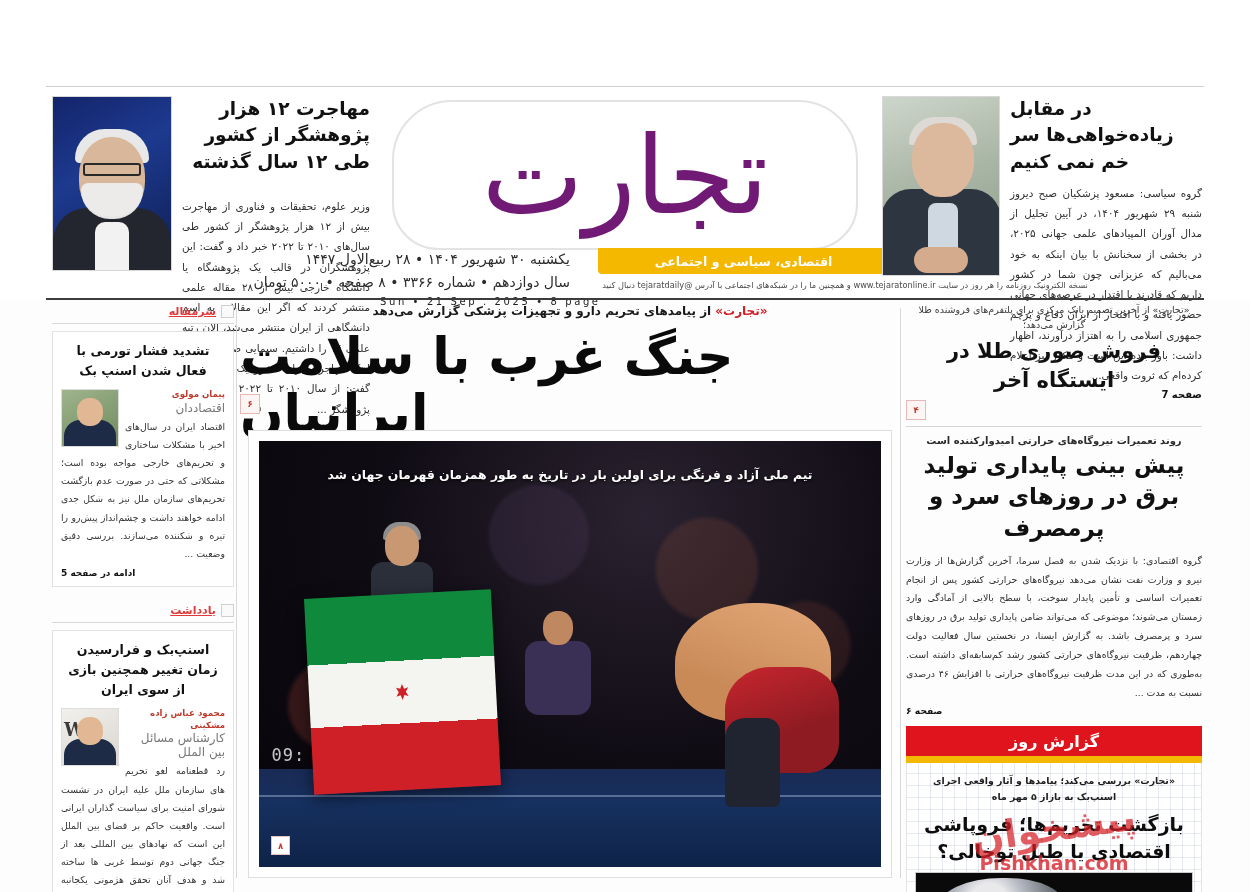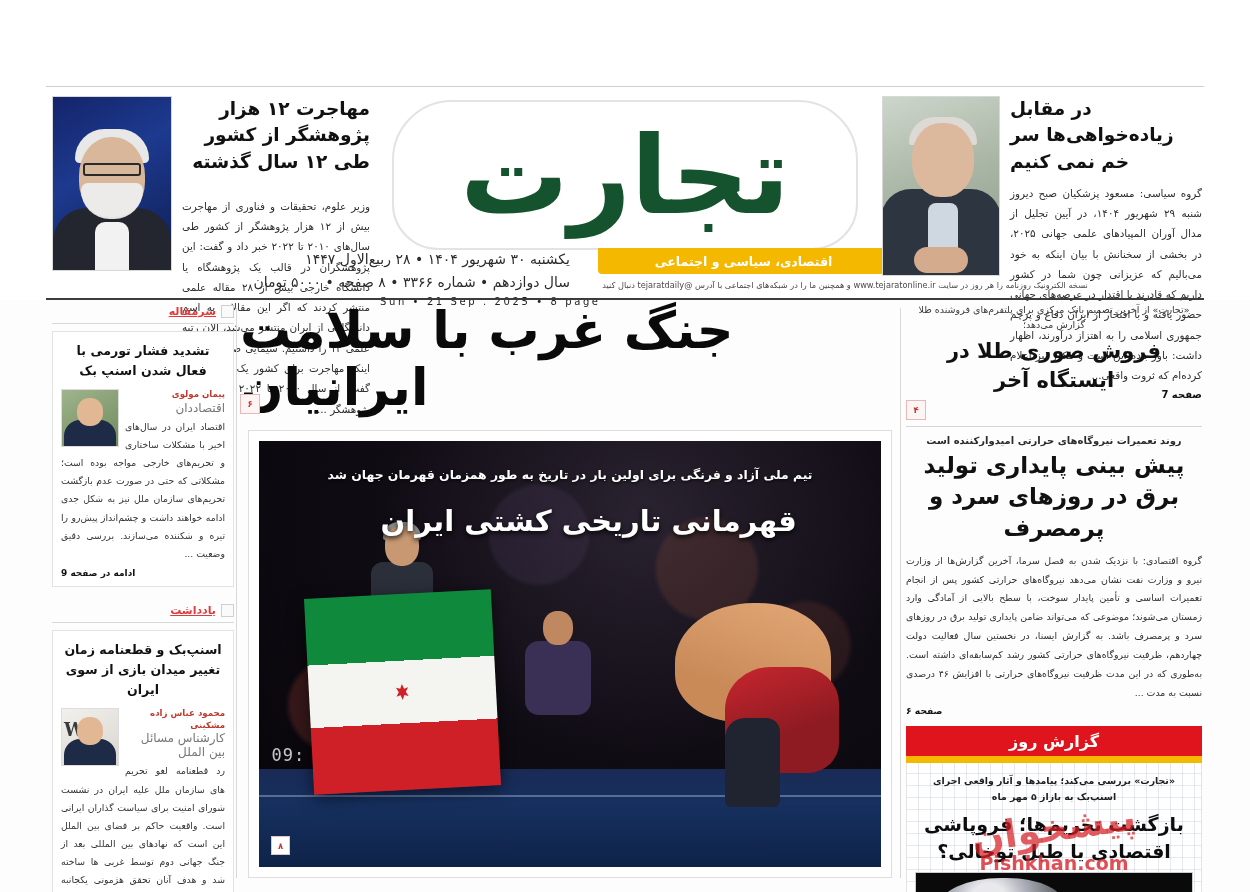--- a/index.html
+++ b/index.html
@@ -33,22 +33,22 @@
   }
 
   
   .logo-wrap {
     position: absolute; left: 380px; top: 96px;
     width: 490px; height: 160px;
     display: flex; align-items: center; justify-content: center;
   }
   .logo-text {
     font-size: 108px; line-height: 1;
-    font-weight: 700;
-    color: #14532d;
+    font-weight: 400;
+    color: #701a75;
     letter-spacing: -2px;
     text-shadow: 0 0 0 #fff;
     white-space: nowrap;
     font-family: "DejaVu Sans", sans-serif;
   }
   .logo-outline {
     position: absolute; left: 392px; top: 100px;
     width: 466px; height: 150px;
     border: 2px solid #e3e3e3;
     border-radius: 60px 60px 46px 46px;
@@ -493,42 +493,45 @@
       </div>
       <div class="side-card">
         <div class="side-title">تشدید فشار تورمی با فعال شدن اسنپ بک</div>
         <div class="side-thumb">
           <div class="b"></div>
             <div class="h"></div>
         </div>
         <div class="side-author">پیمان مولوی</div>
         <div class="side-role">اقتصاددان</div>
         <div class="side-body">اقتصاد ایران در سال‌های اخیر با مشکلات ساختاری و تحریم‌های خارجی مواجه بوده است؛ مشکلاتی که حتی در صورت عدم بازگشت تحریم‌های سازمان ملل نیز به شکل جدی ادامه خواهند داشت و چشم‌انداز پیش‌رو را تیره و شکننده می‌سازند. بررسی دقیق وضعیت ...</div>
-        <div class="side-more">ادامه در صفحه 9</div>
+        <div class="side-more">ادامه در صفحه 5</div>
       </div>
 
       <div class="side-label" style="margin-top:14px;">
         <div class="sq"></div>
         <div class="lbl">یادداشت</div>
       </div>
       <div class="side-card">
-        <div class="side-title">اسنپ‌بک و قطعنامه زمان تغییر میدان بازی از سوی ایران</div>
+        <div class="side-title">اسنپ‌بک و فرارسیدن زمان تغییر همچنین بازی از سوی ایران</div>
         <div class="side-thumb alt">
           <div class="wm">W</div>
             <div class="b"></div>
             <div class="h"></div>
         </div>
         <div class="side-author">محمود عباس زاده مشکینی</div>
         <div class="side-role">کارشناس مسائل بین الملل</div>
         <div class="side-body">رد قطعنامه لغو تحریم های سازمان ملل علیه ایران در نشست شورای امنیت برای سیاست گذاران ایرانی است. واقعیت حاکم بر فضای بین الملل این است که نهادهای بین المللی بعد از جنگ جهانی دوم توسط غربی ها ساخته شد و هدف آنان تحقق هژمونی یکجانبه خود بود. غرب ها به این هژمونی خود ظاهر قانونی بخشیده و ...</div>
 
       </div>
     </div>
 
     <div class="centre">
+      <div class="kicker">
+        <span class="brand">«تجارت»</span><span> از پیامدهای تحریم دارو و تجهیزات پزشکی گزارش می‌دهد</span>
+      </div>
       <div class="main-head">جنگ غرب با سلامت ایرانیان</div>
       <div class="badge badge-left">۶</div>
 
       <div class="photo-frame">
         <div class="photo">
           <div class="crowd"></div>
           <div class="mat"></div>
           <div class="scoreboard">:09</div>
 
           <div class="athlete-a">
@@ -543,21 +546,20 @@
             <div class="tr"></div>
               <div class="hd"></div>
           </div>
           <div class="wrestler">
             <div class="back"></div>
               <div class="singlet"></div>
               <div class="leg"></div>
           </div>
 
           <div class="photo-kicker">تیم ملی آزاد و فرنگی برای اولین بار در تاریخ به طور همزمان قهرمان جهان شد</div>
-          <div class="photo-head">قهرمانی تاریخی کشتی ایران</div>
           <div class="photo-badge">۸</div>
         </div>
       </div>
     </div>
 
     <div class="rightcol">
 
       <div class="r-kicker">«تجارت» از آخرین تصمیم بانک مرکزی برای پلتفرم‌های فروشنده طلا گزارش می‌دهد؛</div>
       <div class="r-head1">فروش صوری طلا در ایستگاه آخر</div>
       <div class="r-badge-row">

